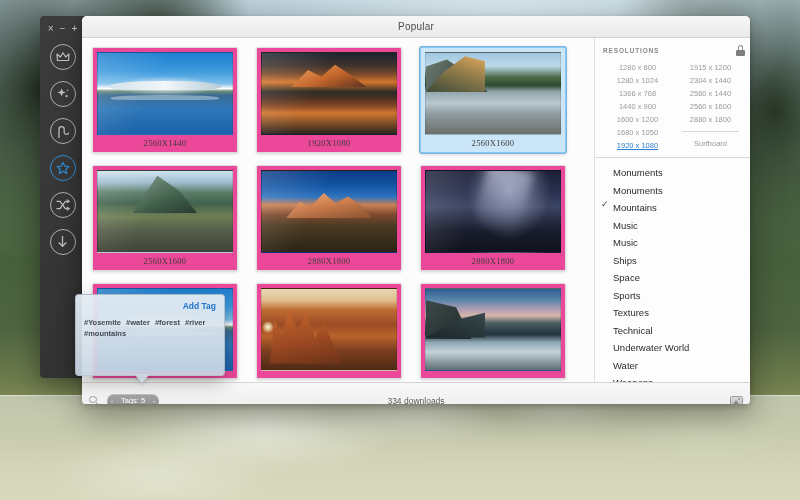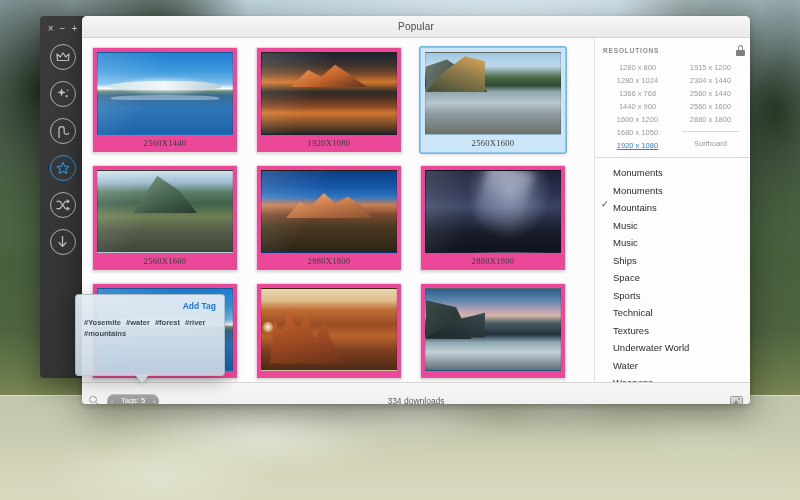--- a/index.html
+++ b/index.html
@@ -597,25 +597,25 @@
           <div class="cat-item">
             <div class="cat-check"></div>
             <div class="cat-label">Space</div>
           </div>
           <div class="cat-item">
             <div class="cat-check"></div>
             <div class="cat-label">Sports</div>
           </div>
           <div class="cat-item">
             <div class="cat-check"></div>
+            <div class="cat-label">Textures</div>
+          </div>
+          <div class="cat-item">
+            <div class="cat-check"></div>
             <div class="cat-label">Technical</div>
-          </div>
-          <div class="cat-item">
-            <div class="cat-check"></div>
-            <div class="cat-label">Textures</div>
           </div>
           <div class="cat-item">
             <div class="cat-check"></div>
             <div class="cat-label">Underwater World</div>
           </div>
           <div class="cat-item">
             <div class="cat-check"></div>
             <div class="cat-label">Water</div>
           </div>
           <div class="cat-item">

